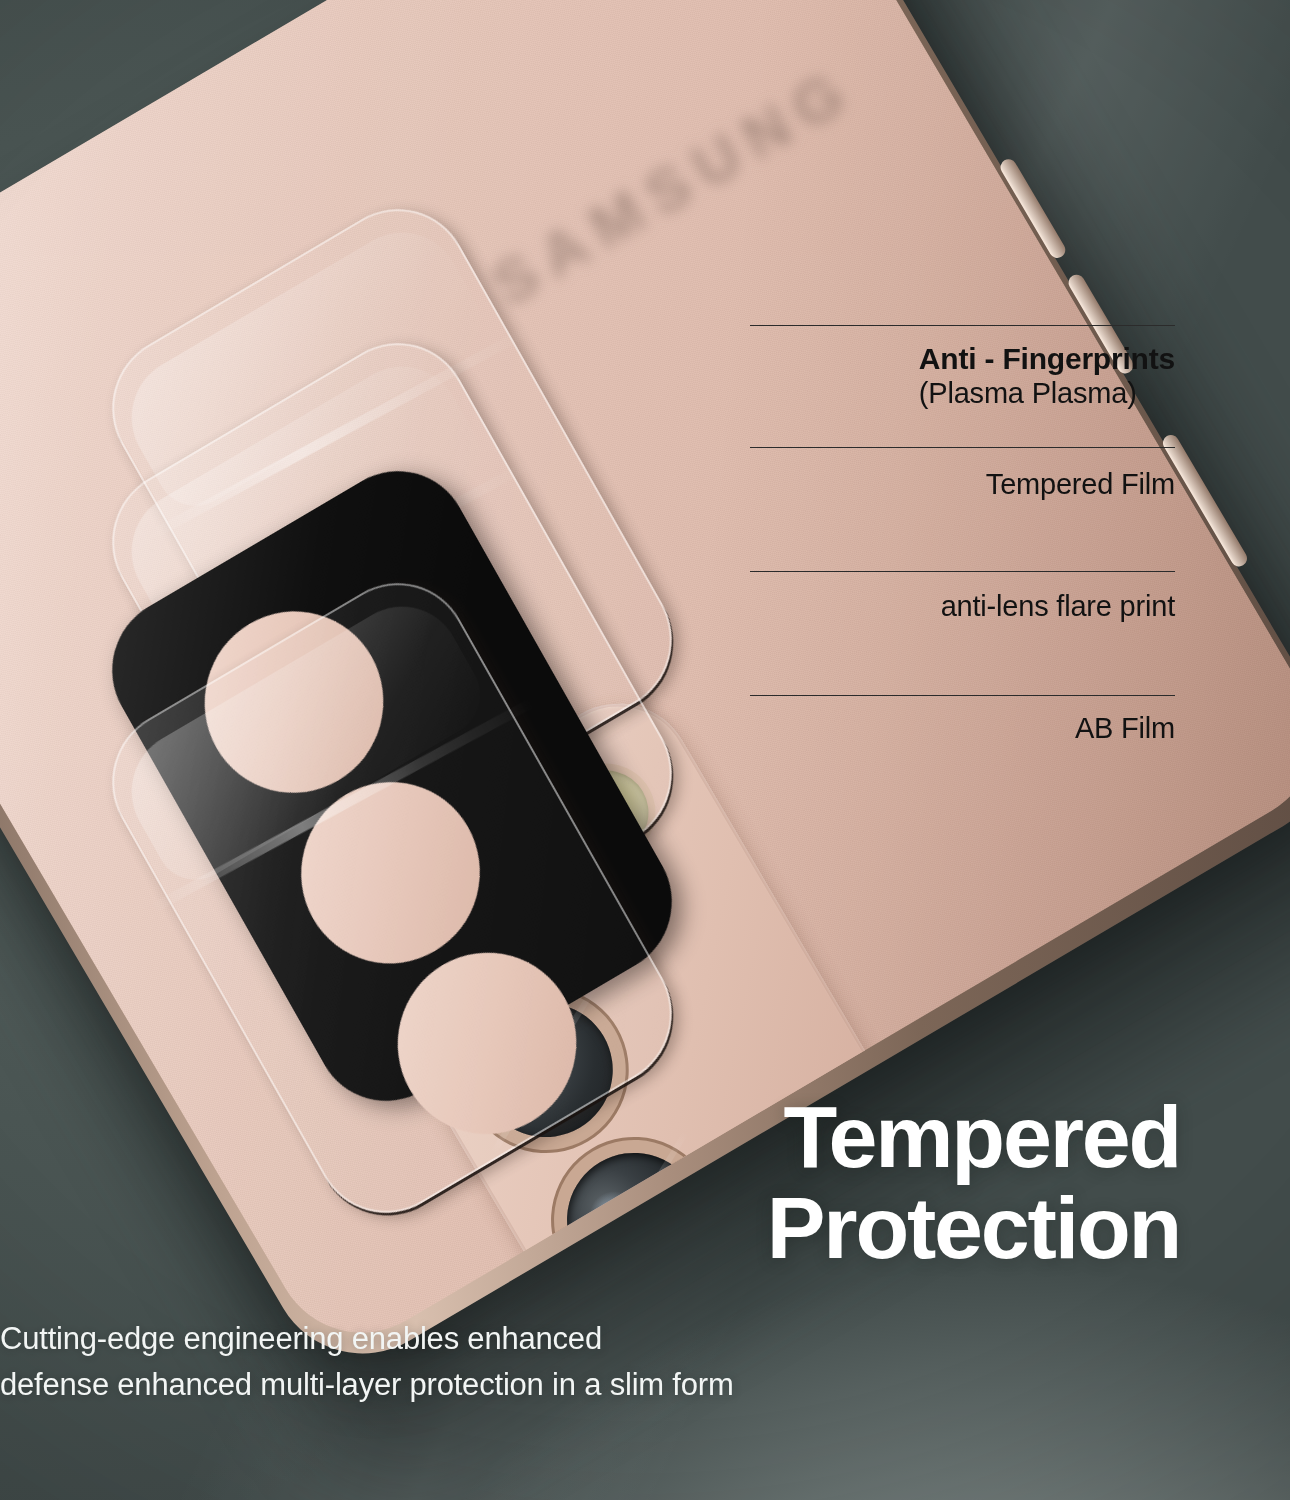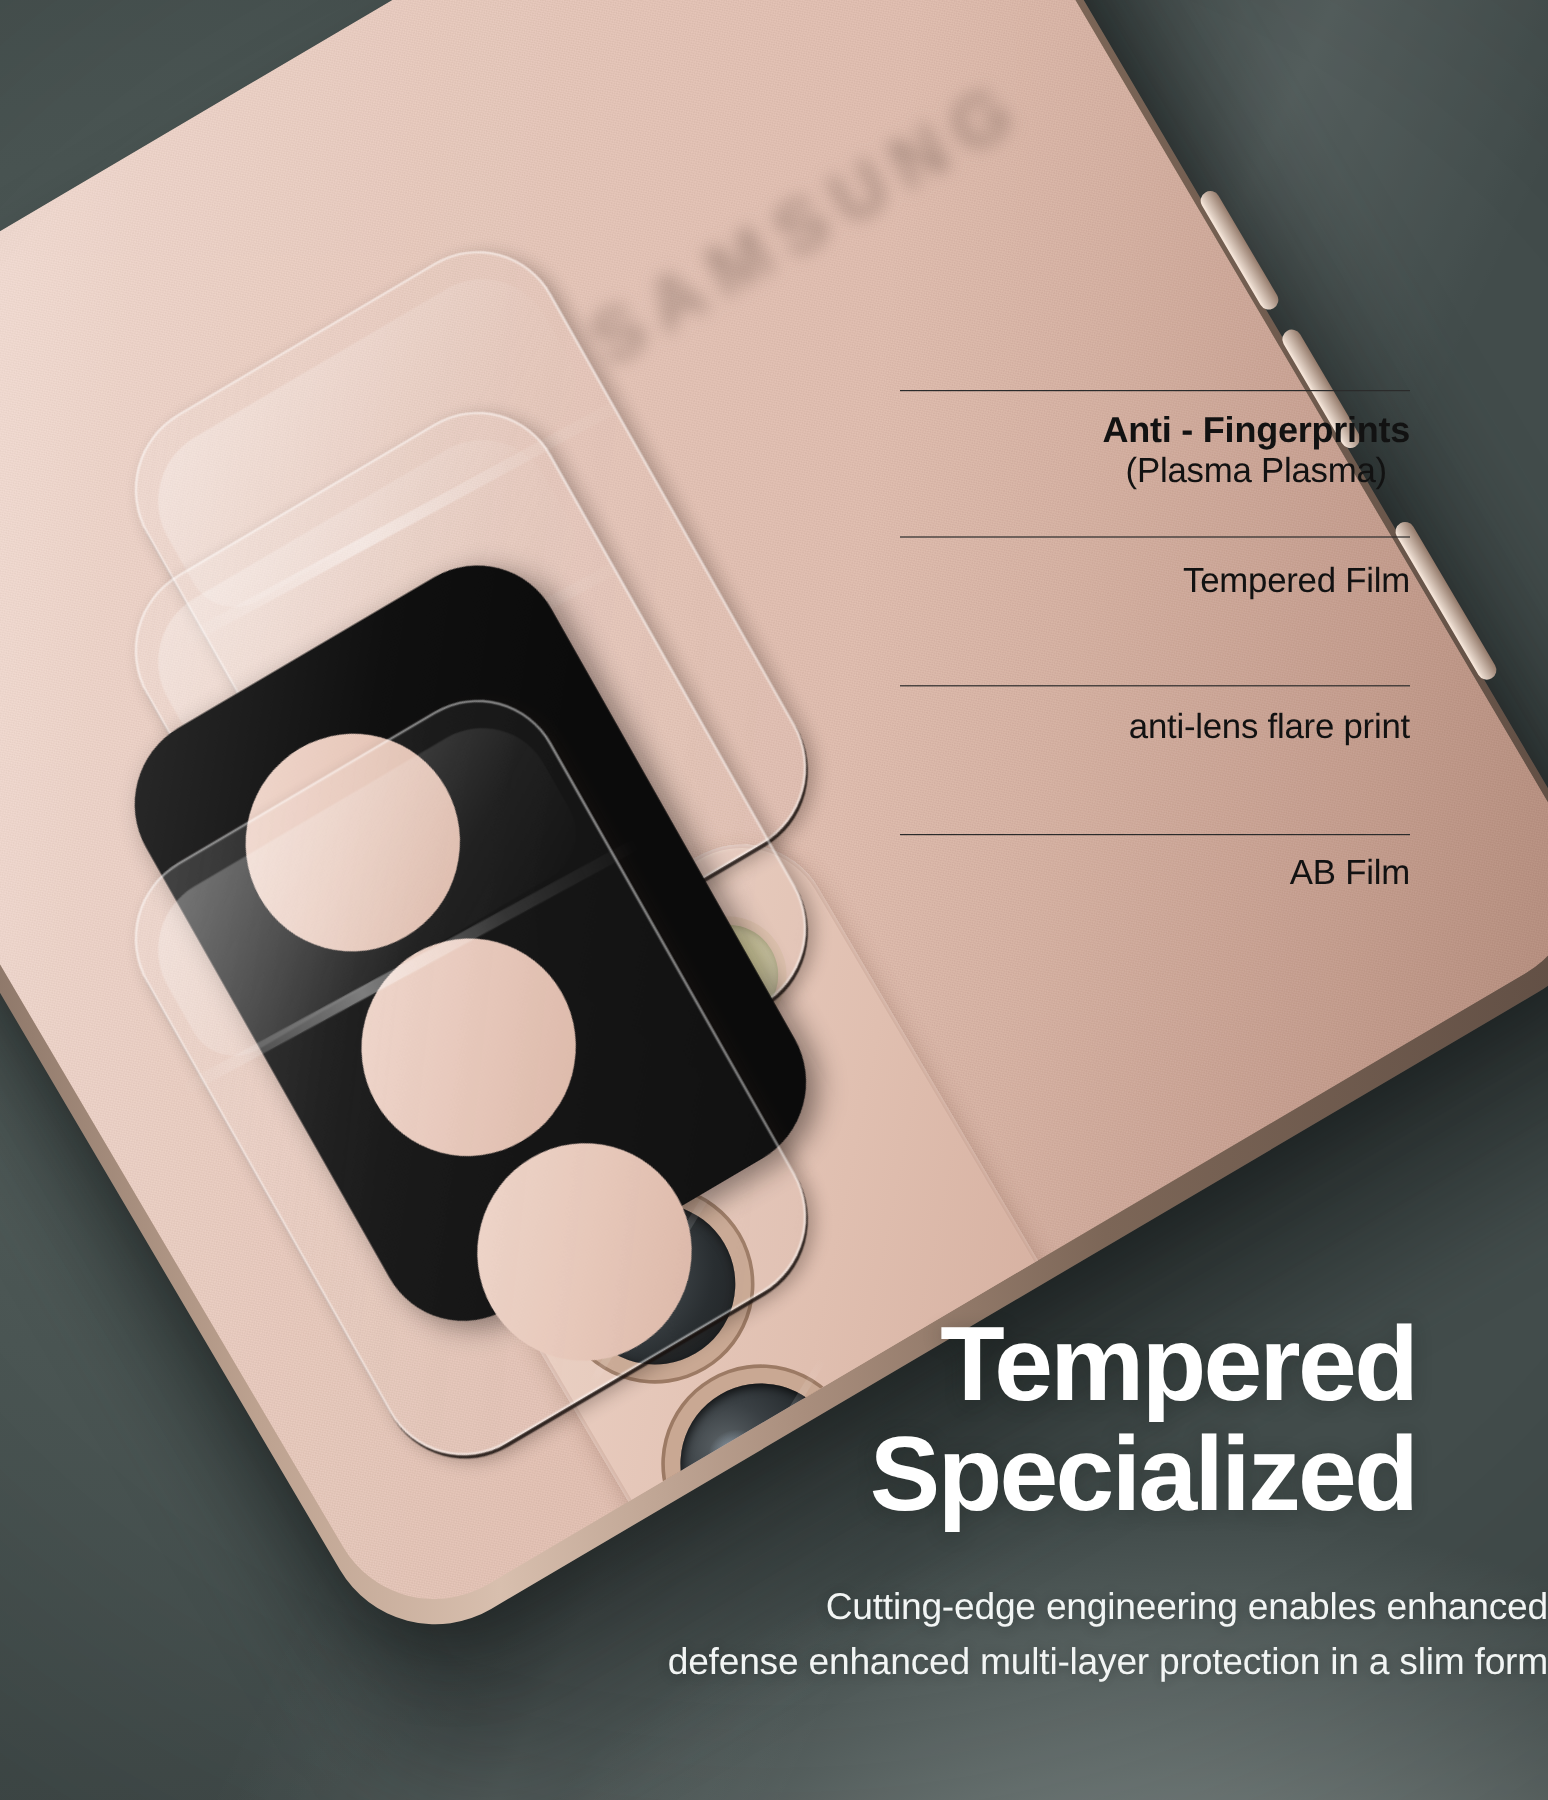--- a/index.html
+++ b/index.html
@@ -285,21 +285,21 @@
     background: #2b2b2b;
   }
   .ld1 { top: 325px; }
   .ld2 { top: 447px; }
   .ld3 { top: 571px; }
   .ld4 { top: 695px; }
 
   .callout {
     position: absolute;
     right: 115px;
-    text-align: center;
+    text-align: left;
     color: #121212;
     line-height: 1.16;
   }
   .callout .t-bold {
     font-size: 30px;
     font-weight: 700;
     letter-spacing: -0.2px;
     display: block;
   }
   .callout .t-reg {
@@ -326,21 +326,21 @@
     letter-spacing: -2.2px;
     text-shadow: 0 2px 16px rgba(25,32,31,0.30);
   }
   .headline span { display: block; }
 
   .subtitle {
     position: absolute;
     left: 0;
     right: 0;
     top: 1316px;
-    text-align: right;
+    text-align: left;
     color: #f2f5f4;
     font-size: 31px;
     font-weight: 400;
     line-height: 1.48;
     letter-spacing: -0.2px;
     text-shadow: 0 1px 10px rgba(25,32,31,0.32);
   }
   .subtitle span { display: block; }
 </style>
 </head>
@@ -434,21 +434,21 @@
     </div>
 
     <div class="callout co4">
       <span class="t-reg">AB Film</span>
     </div>
 
   </div>
 
   <div class="headline">
     <span>Tempered</span>
-    <span>Specialized</span>
+    <span>Protection</span>
   </div>
 
   <div class="subtitle">
     <span>Cutting-edge engineering enables enhanced</span>
     <span>defense enhanced multi-layer protection in a slim form</span>
   </div>
 
 </div>
 
 </body></html>

